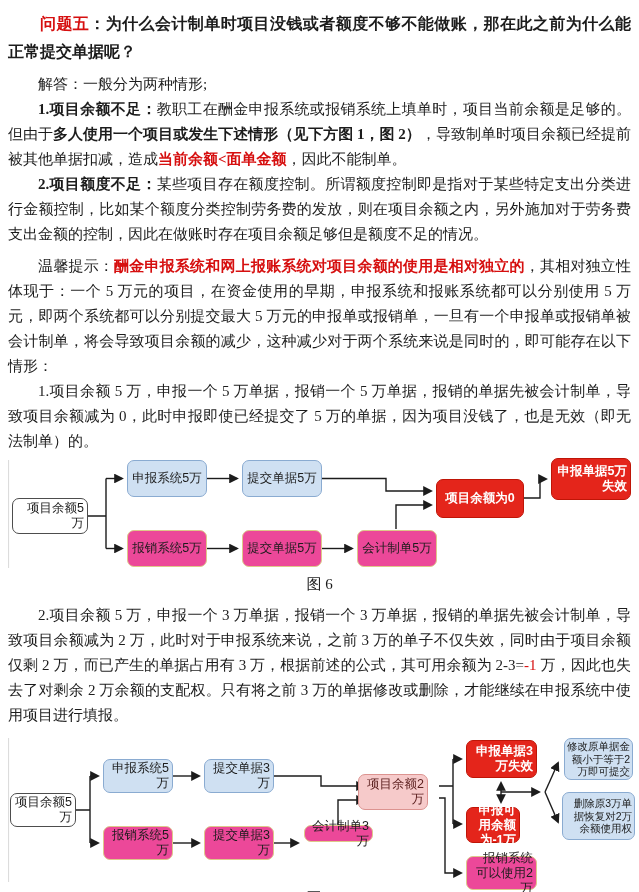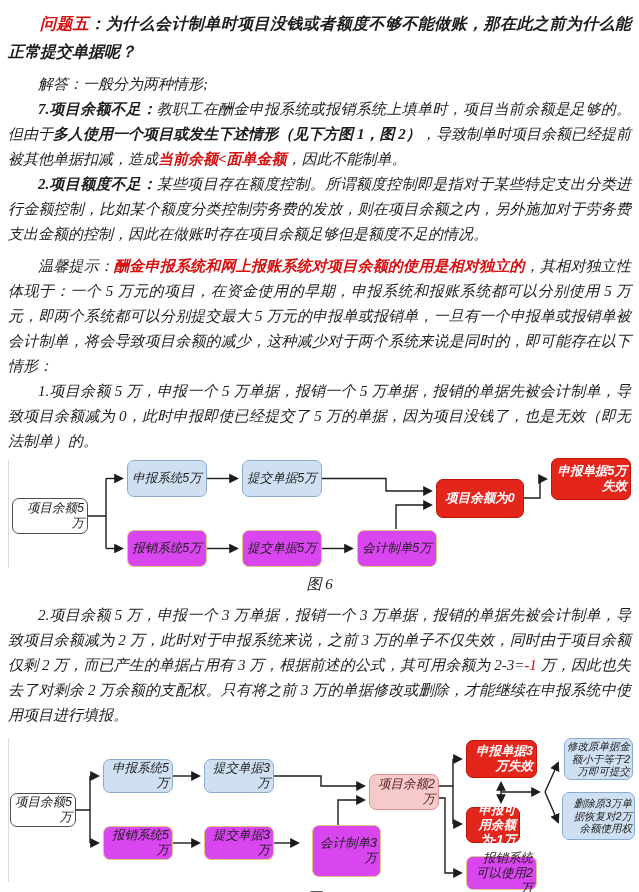--- a/index.html
+++ b/index.html
@@ -7,21 +7,20 @@
     position:relative;
     width:639px; height:892px;
     box-sizing:border-box;
     padding:10px 8px 0 8px;
     overflow:hidden;
     background:#ffffff;
     font-family:"Liberation Serif","DejaVu Serif",serif;
     color:#1c1c1c;
     font-size:15px;
     line-height:25px;
-    font-style:italic;
   }
   p { margin:0; }
   .title {
     font-size:16px;
     line-height:28px;
     font-weight:bold;
     text-indent:2em;
     text-align:justify;
     margin-bottom:6px;
   }
@@ -43,38 +42,38 @@
     display:flex; align-items:center; justify-content:center;
     text-align:right;
     border-radius:7px;
     padding:1px 3px;
     font-family:"Liberation Sans","DejaVu Sans",sans-serif;
     font-size:12.5px; line-height:15px;
     color:#1c1c1c;
   }
   .node.white  { background:#ffffff; border:1.5px solid #4d4d4d; }
   .node.blue   { background:#cfe0f2; border:1.5px solid #8aabd1; }
-  .node.yellow { background:#d946ef; border:1.5px solid #ddc88a; }
+  .node.yellow { background:#ec4899; border:1.5px solid #ddc88a; }
   .node.redbox { background:#e4251b; border:1.5px solid #bf1507; color:#ffffff; font-weight:bold; }
   .node.pink   { background:#f6caca; border:1.5px solid #dc9390; color:#5d2120; }
   .node.small  { font-size:10.5px; line-height:12.5px; padding:1px 2px; }
   .fig-caption { text-align:center; font-size:15px; line-height:24px; }
   .wire { stroke:#1c1c1c; stroke-width:1.4; fill:none; }
   .faint { stroke:#dcdcdc; stroke-width:1.2; }
 </style>
 </head>
 <body>
 
 <div class="page">
 
   <p class="title"><span class="red">问题五</span><span>：为什么会计制单时项目没钱或者额度不够不能做账，那在此之前为什么能正常提交单据呢？</span></p>
 
   <p class="body-p">解答：一般分为两种情形;</p>
 
-  <p class="body-p"><span class="bold">7.项目余额不足：</span><span>教职工在酬金申报系统或报销系统上填单时，项目当前余额是足够的。但由于</span><span class="bold">多人使用一个项目或发生下述情形（见下方图 1，图 2）</span><span>，导致制单时项目余额已经提前被其他单据扣减，造成</span><span class="red bold">当前余额&lt;面单金额</span><span>，因此不能制单。</span></p>
+  <p class="body-p"><span class="bold">1.项目余额不足：</span><span>教职工在酬金申报系统或报销系统上填单时，项目当前余额是足够的。但由于</span><span class="bold">多人使用一个项目或发生下述情形（见下方图 1，图 2）</span><span>，导致制单时项目余额已经提前被其他单据扣减，造成</span><span class="red bold">当前余额&lt;面单金额</span><span>，因此不能制单。</span></p>
 
   <p class="body-p"><span class="bold">2.项目额度不足：</span><span>某些项目存在额度控制。所谓额度控制即是指对于某些特定支出分类进行金额控制，比如某个额度分类控制劳务费的发放，则在项目余额之内，另外施加对于劳务费支出金额的控制，因此在做账时存在项目余额足够但是额度不足的情况。</span></p>
 
   <p class="body-p gap-top"><span>温馨提示：</span><span class="red bold">酬金申报系统和网上报账系统对项目余额的使用是相对独立的</span><span>，其相对独立性体现于：一个 5 万元的项目，在资金使用的早期，申报系统和报账系统都可以分别使用 5 万元，即两个系统都可以分别提交最大 5 万元的申报单或报销单，一旦有一个申报单或报销单被会计制单，将会导致项目余额的减少，这种减少对于两个系统来说是同时的，即可能存在以下情形：</span></p>
 
   <p class="body-p">1.项目余额 5 万，申报一个 5 万单据，报销一个 5 万单据，报销的单据先被会计制单，导致项目余额减为 0，此时申报即使已经提交了 5 万的单据，因为项目没钱了，也是无效（即无法制单）的。</p>
 
   <div class="figure fig1">
     <svg class="wires" viewBox="0 0 623 114">
       <defs>
@@ -129,22 +128,22 @@
       <path class="wire" d="M493,51 V70" marker-start="url(#ah2)" marker-end="url(#ah2)"></path>
       <path class="wire" d="M493,60 H531" marker-end="url(#ah2)"></path>
       <path class="wire" d="M537,60 L550,31" marker-end="url(#ah2)"></path>
       <path class="wire" d="M537,60 L550,90" marker-end="url(#ah2)"></path>
     </svg>
     <div class="node white" style="left:2px;  top:61px; width:66px; height:34px;">项目余额5万</div>
     <div class="node blue" style="left:95px; top:27px; width:70px; height:34px;">申报系统5万</div>
     <div class="node blue" style="left:196px;top:27px; width:70px; height:34px;">提交单据3万</div>
     <div class="node yellow" style="left:95px; top:94px; width:70px; height:34px;">报销系统5万</div>
     <div class="node yellow" style="left:196px;top:94px; width:70px; height:34px;">提交单据3万</div>
-    <div class="node yellow" style="left:304px;top:93px; width:69px; height:52px;">会计制单3万</div>
-    <div class="node pink" style="left:361px;top:42px; width:70px; height:36px;">项目余额2万</div>
+    <div class="node yellow" style="left:296px;top:93px; width:69px; height:17px;">会计制单3万</div>
+    <div class="node pink" style="left:350px;top:42px; width:70px; height:36px;">项目余额2万</div>
     <div class="node redbox" style="left:458px;top:8px;  width:71px; height:38px;">申报单据3万失效</div>
     <div class="node redbox" style="left:458px;top:75px; width:54px; height:36px;">申报可用余额为-1万</div>
     <div class="node yellow" style="left:458px;top:124px;width:71px; height:34px;padding-left:7px;">报销系统可以使用2万</div>
     <div class="node blue small" style="left:556px;top:6px;  width:69px; height:42px;">修改原单据金额小于等于2万即可提交</div>
     <div class="node blue small" style="left:554px;top:60px; width:73px; height:48px;">删除原3万单据恢复对2万余额使用权</div>
   </div>
   <p class="fig-caption">图 2</p>
 
 </div>
 

